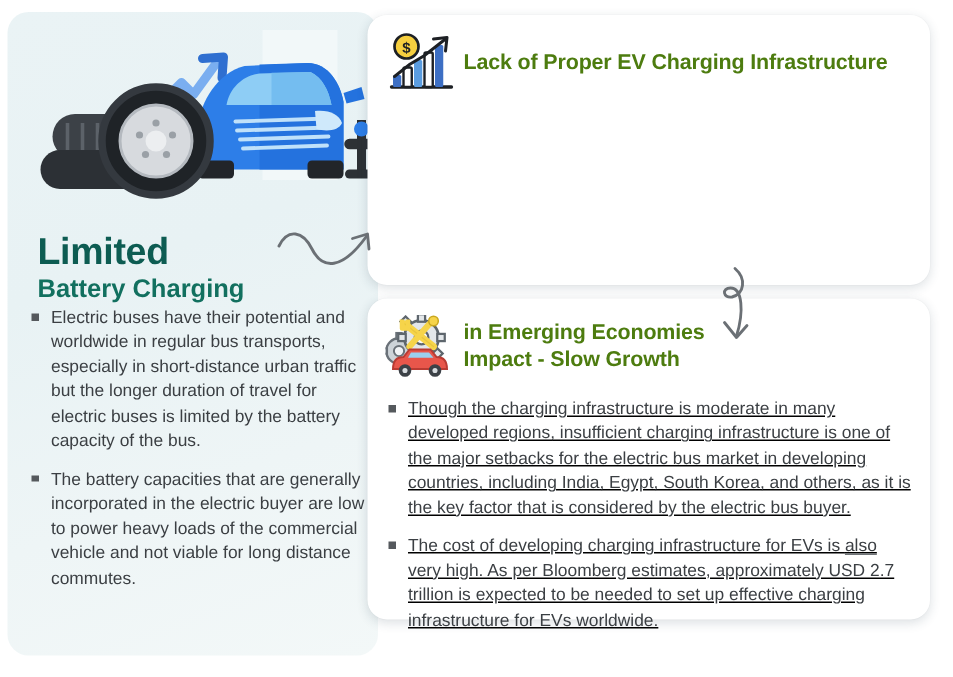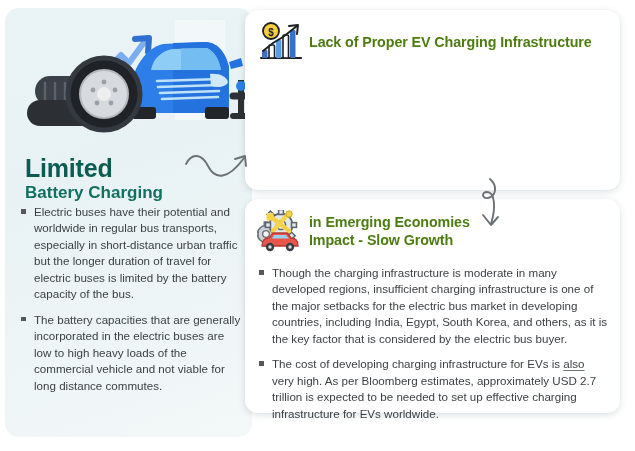--- a/index.html
+++ b/index.html
@@ -50,21 +50,21 @@
   .card-a { left: 245px; top: 10px;  width: 375px; height: 180px; }
   .card-b { left: 245px; top: 199px; width: 375px; height: 214px; }
 
   .card-head { position: absolute; left: 12px; top: 11px; display: flex; align-items: center; }
   .card-icon { width: 46px; height: 42px; flex: 0 0 46px; margin-right: 6px; }
   .card-title {
     font-size: 14.3px; font-weight: bold; color: #4d7c0f; line-height: 1.28;
     letter-spacing: -0.1px;
   }
   .card-a .card-bullets { position: absolute; left: 12px; top: 61px; width: 352px; }
-  .card-b .card-bullets { position: absolute; left: 12px; top: 66px; width: 352px; }
+  .card-b .card-bullets { position: absolute; left: 12px; top: 66px; width: 352px; text-decoration: underline; }
 
   
   .conn { position: absolute; }
   .conn-1 { left: 182px; top: 142px; width: 76px; height: 54px; }
   .conn-2 { left: 466px; top: 176px; width: 58px; height: 58px; }
 </style>
 </head>
 <body>
 
 <div class="stage">
@@ -137,21 +137,21 @@
     </div>
 
     <div class="left-bullets">
       <ul class="blist">
         <li>
           <span class="sq"></span>
           <span>Electric buses have their potential and worldwide in regular bus transports, especially in short-distance urban traffic but the longer duration of travel for electric buses is limited by the battery capacity of the bus.</span>
         </li>
         <li>
           <span class="sq"></span>
-          <span>The battery capacities that are generally incorporated in the electric buses are low to high heavy loads of the commercial vehicle and not viable for long distance commutes.</span>
+          <span>The battery capacities that are generally incorporated in the electric buyer are low to power heavy loads of the commercial vehicle and not viable for long distance commutes.</span>
         </li>
       </ul>
     </div>
   </div>
 
   <div class="card card-a">
     <div class="card-head">
       <div class="card-icon">
         <svg viewBox="0 0 46 42" width="46" height="42" aria-hidden="true">
 

